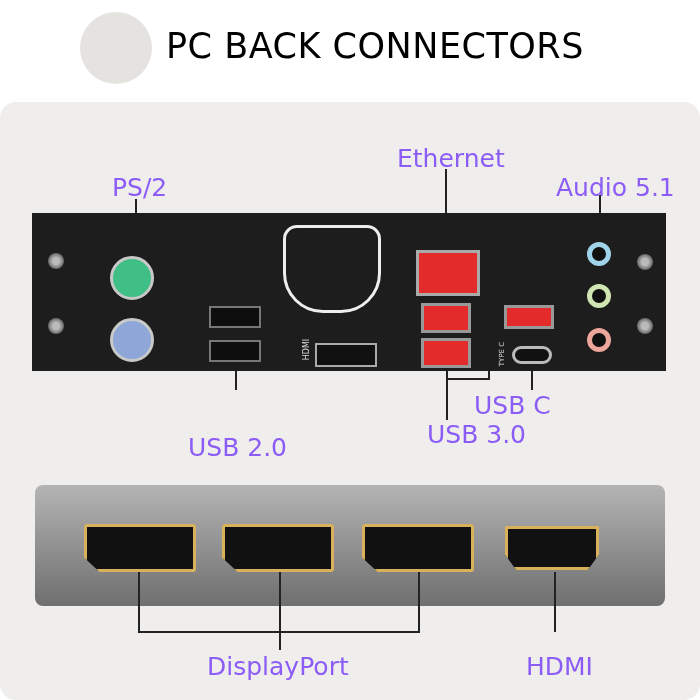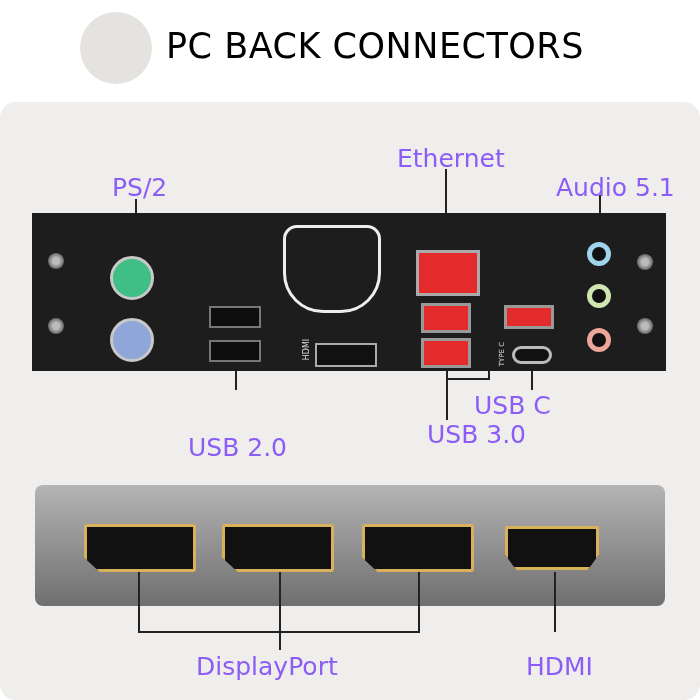--- a/index.html
+++ b/index.html
@@ -78,14 +78,14 @@
 <div class="abs dp" style="left:222px;top:524px;"></div>
 <div class="abs dp" style="left:362px;top:524px;"></div>
 <div class="abs hdmiP" style="left:505px;top:526px;"></div>
 
 <div class="abs line" style="left:138px;top:572px;width:2px;height:60px;"></div>
 <div class="abs line" style="left:418px;top:572px;width:2px;height:60px;"></div>
 <div class="abs line" style="left:138px;top:631px;width:282px;height:2px;"></div>
 <div class="abs line" style="left:279px;top:572px;width:2px;height:78px;"></div>
 <div class="abs line" style="left:554px;top:572px;width:2px;height:60px;"></div>
 
-<div class="abs lbl" style="left:196px;top:652px;">DisplayPort</div>
+<div class="abs lbl" style="left:207px;top:652px;">DisplayPort</div>
 <div class="abs lbl" style="left:526px;top:652px;">HDMI</div>
 
 </body></html>

